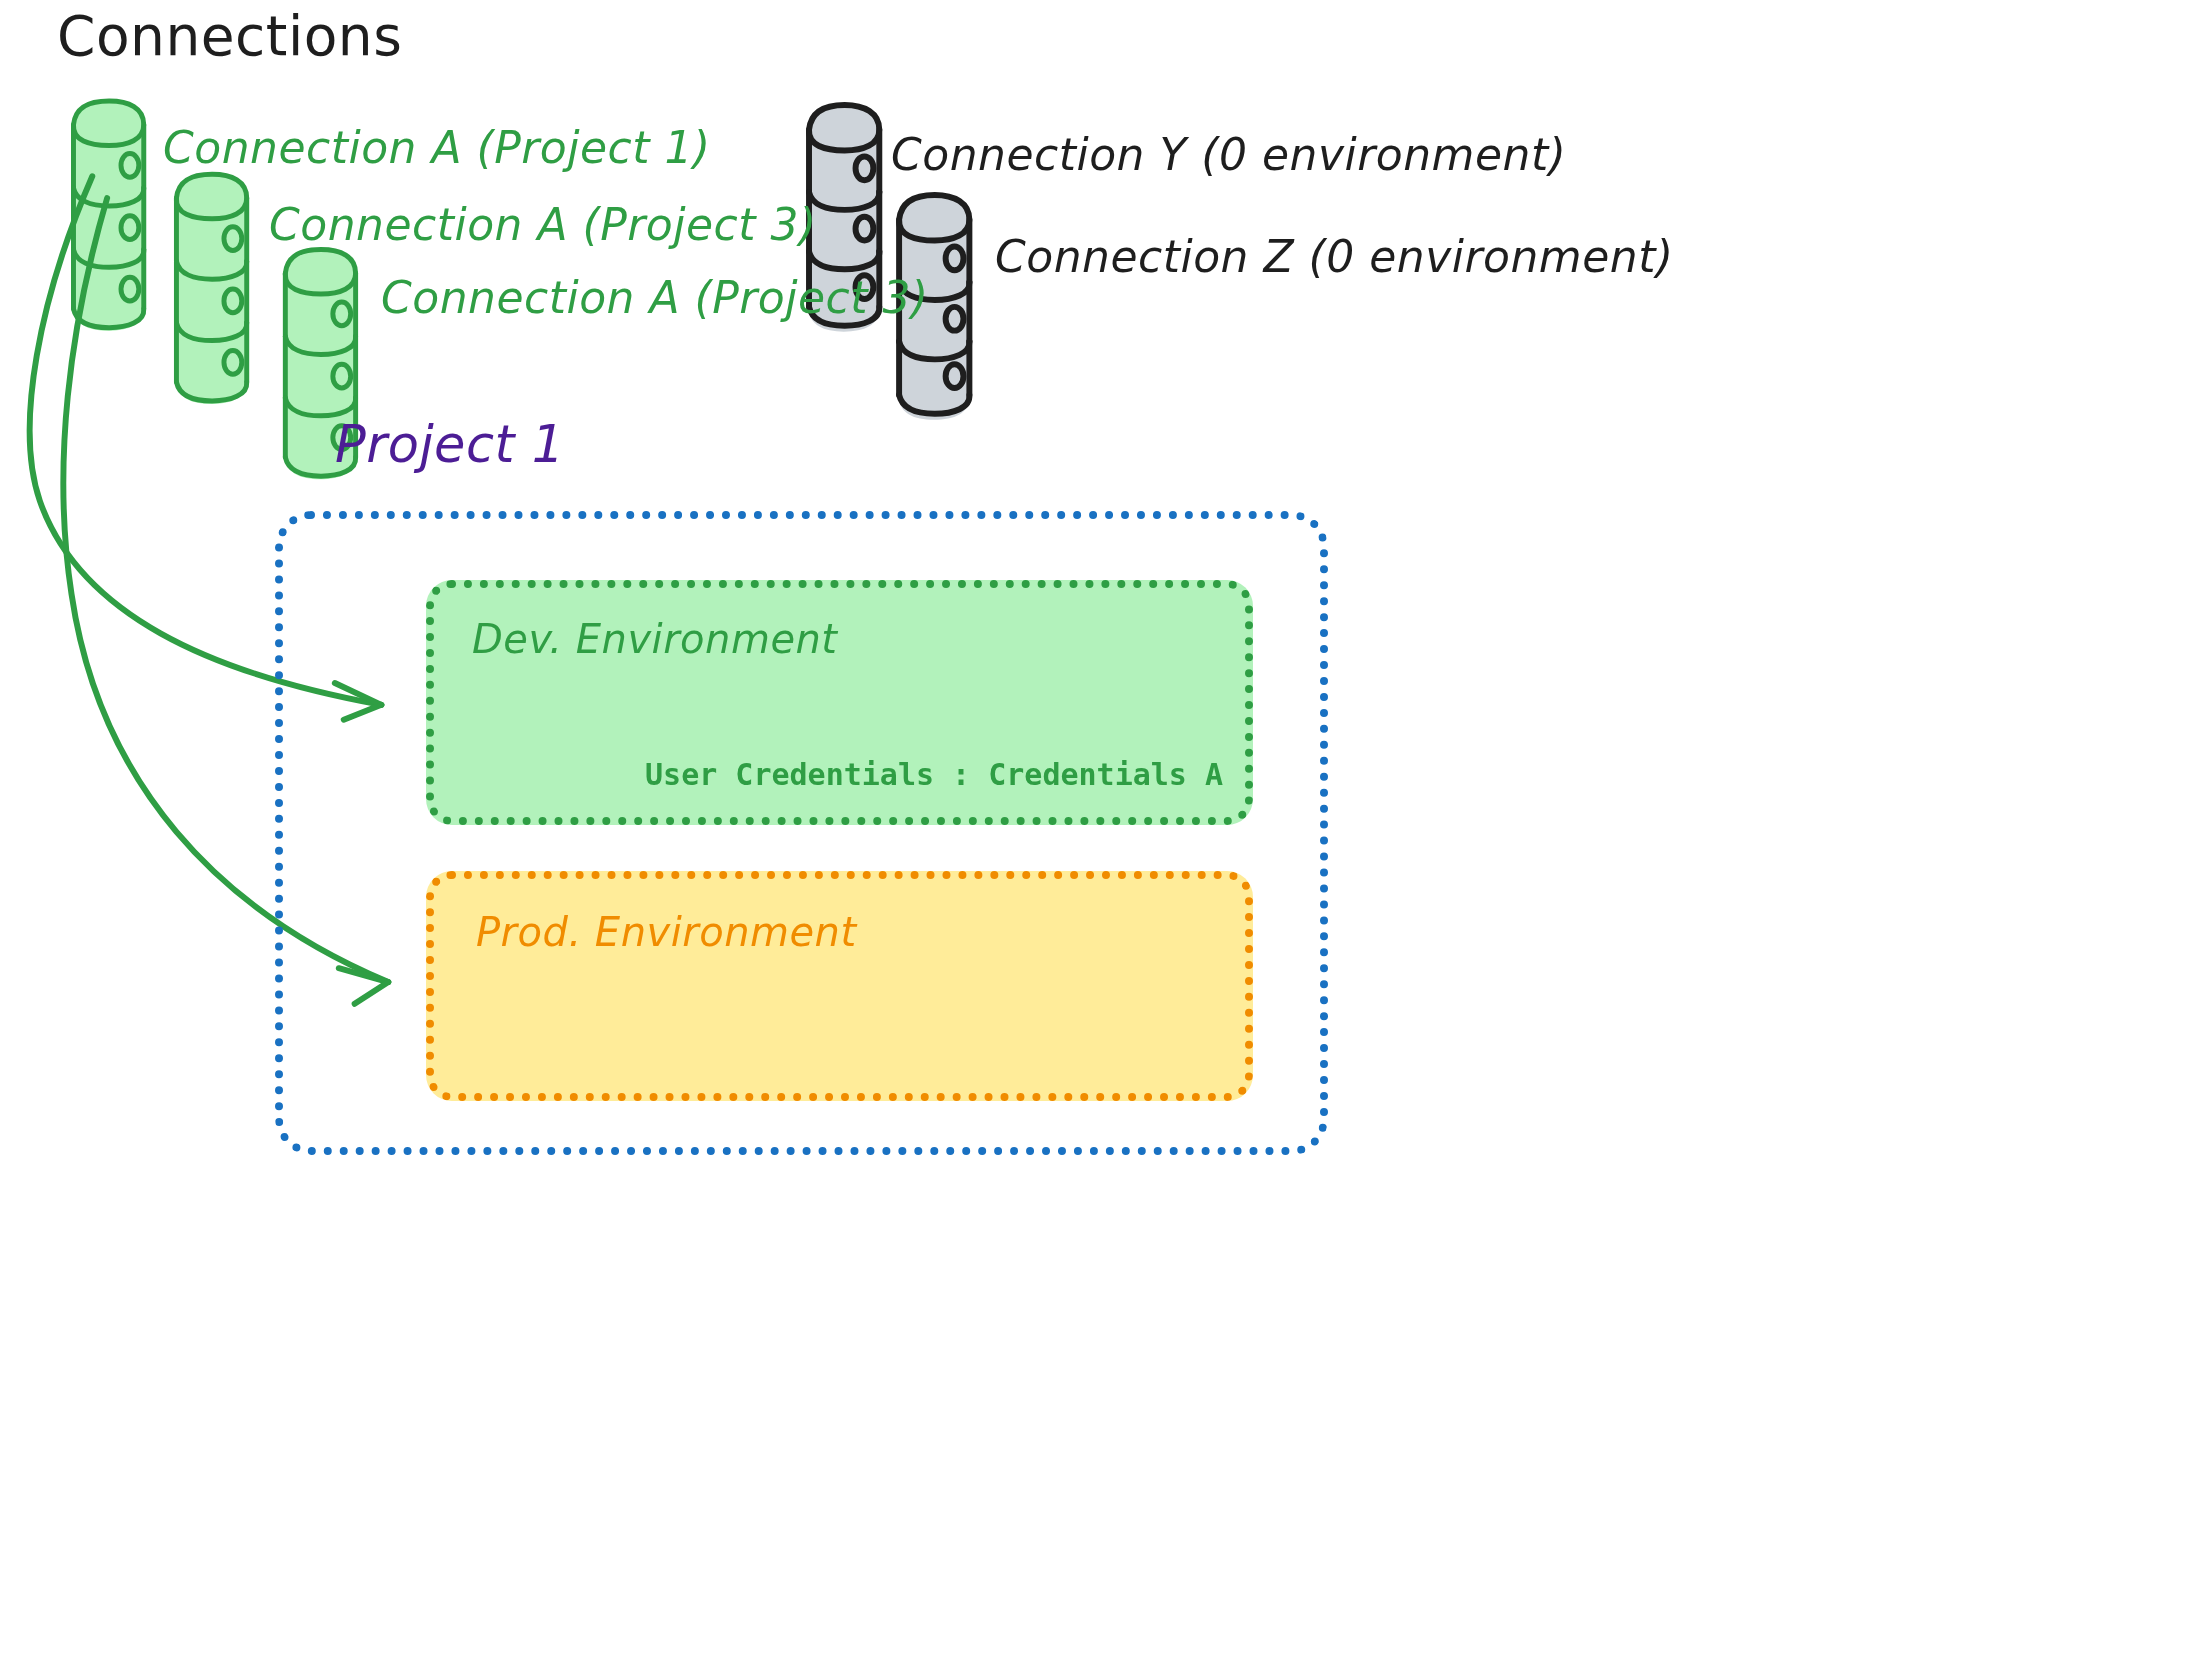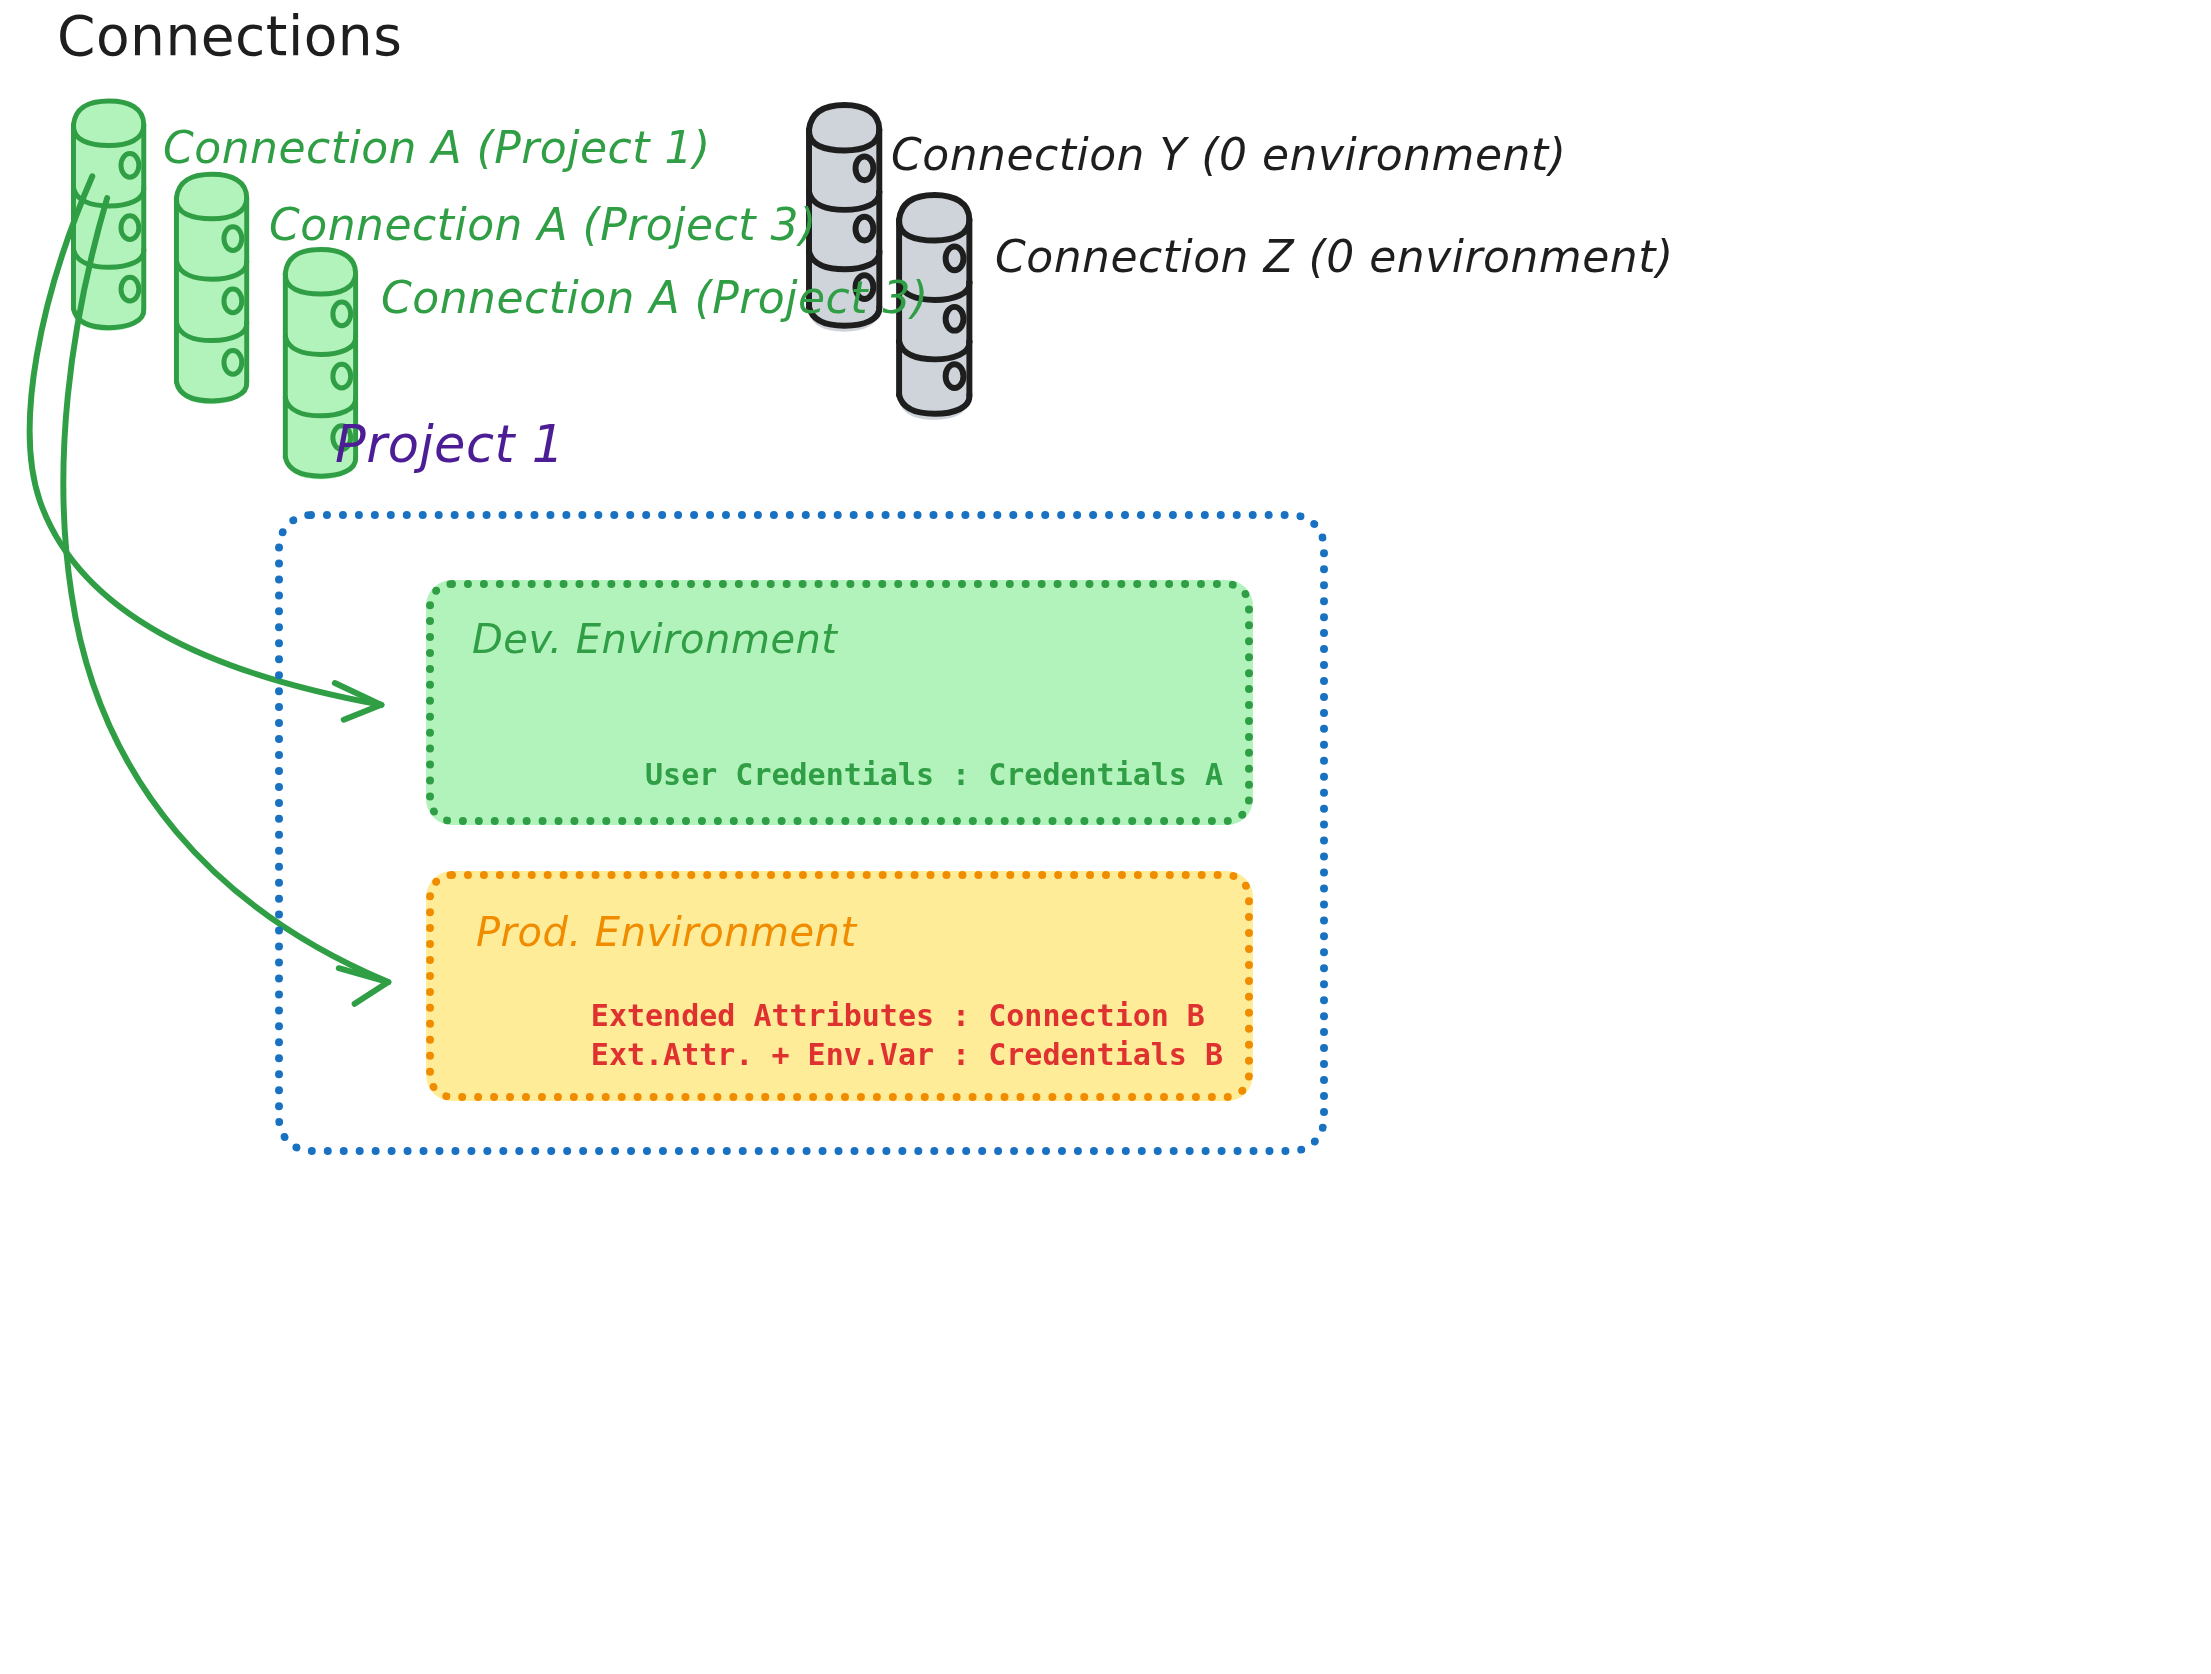--- a/index.html
+++ b/index.html
@@ -258,20 +258,16 @@
 
   <div class="env-box" id="dev-box">
     <div class="env-title hand" id="dev-title">Dev. Environment</div>
     <div class="env-rows" id="dev-rows">
       <div class="mono mono-row row-green">User Credentials : Credentials A</div>
     </div>
   </div>
 
   <div class="env-box" id="prod-box">
     <div class="env-title hand" id="prod-title">Prod. Environment</div>
-    <div class="env-rows" id="prod-rows">
-      <div class="mono mono-row row-red">Extended Attributes : Connection B</div>
-      <div class="mono mono-row row-red">Ext.Attr. + Env.Var : Credentials B</div>
-    </div>
   </div>
 
 </div>
 
 
 </body></html>

